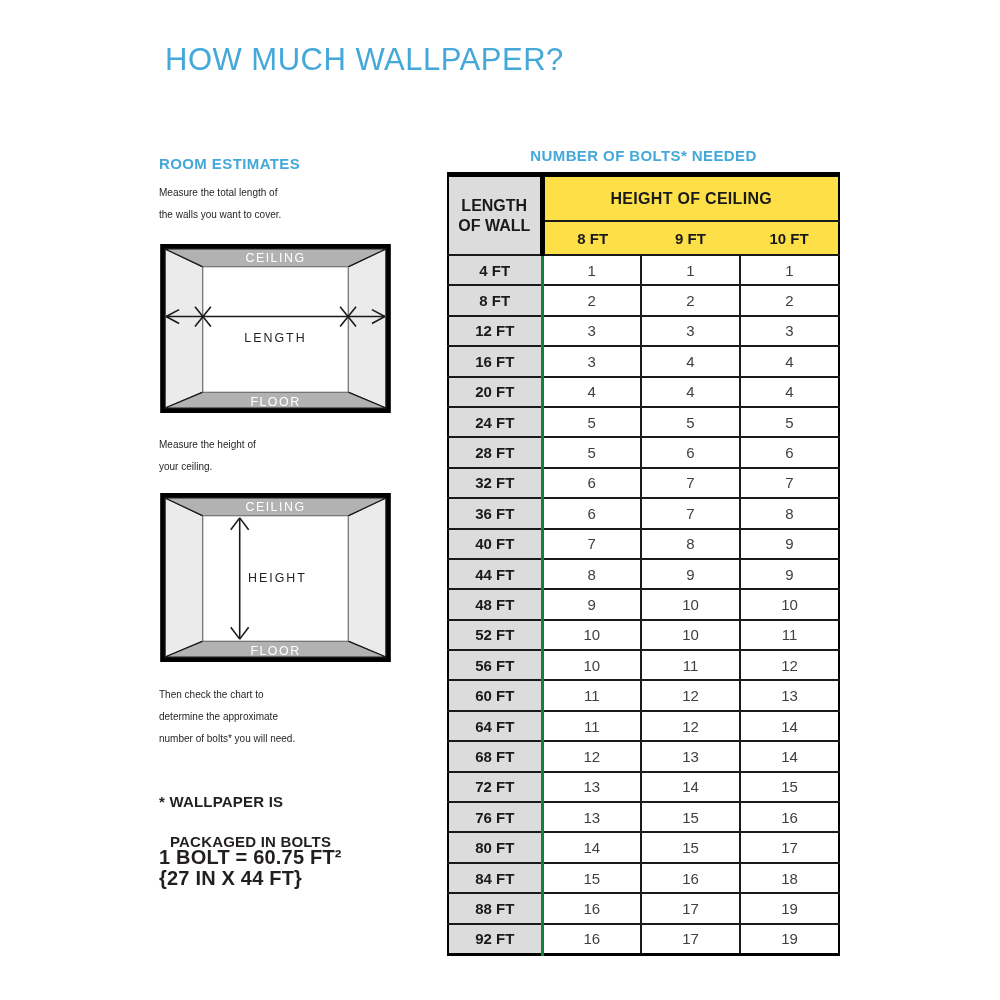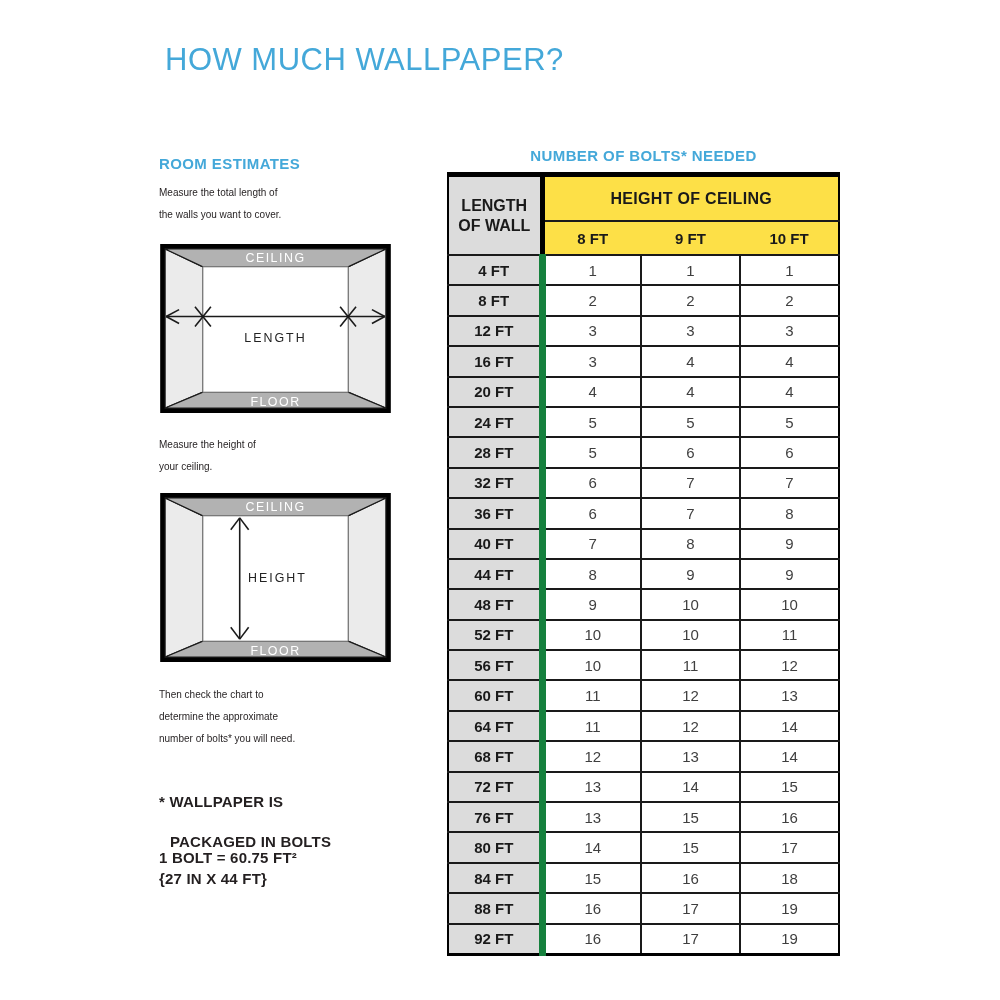--- a/index.html
+++ b/index.html
@@ -45,21 +45,21 @@
 
   .footnote {
     left: 159px; top: 792px;
     font-size: 15px; font-weight: bold;
     line-height: 20px;
     letter-spacing: 0.2px;
   }
   .footnote .indent { margin-left: 11px; margin-top: 20px; }
   .bolt-info {
     left: 159px; top: 847px;
-    font-size: 15px; font-weight: bold;
+    font-size: 20px; font-weight: bold;
     line-height: 21px;
     letter-spacing: 0.2px;
   }
 
   
   .table-heading {
     left: 447px; top: 147px; width: 393px;
     text-align: center;
   }
   table.bolts {
@@ -85,21 +85,21 @@
     border-right: 5px solid #000;
     font-size: 16px; font-weight: bold;
     line-height: 20px;
     white-space: pre-line;
   }
   th.group { height: 43px; font-size: 16px; font-weight: bold; letter-spacing: 0.3px; }
   tr.subrow th { height: 32px; font-size: 15px; font-weight: bold; border-top: 2px solid #1a1a1a; }
   tbody td { border-top: 2px solid #1a1a1a; height: 28.4px; font-size: 15px; }
   tbody td.col1 {
     background: #dcdcdc;
-    border-right: 7px solid #15803d;
+    border-right: 3px solid #15803d;
     font-weight: bold; color: #1a1a1a;
   }
   tbody td.data {
     background: #ffffff;
     color: #3f3f3f;
     border-left: 2px solid #1a1a1a;
   }
   tbody td.data:first-of-type { border-left: none; }
 </style>
 </head>

